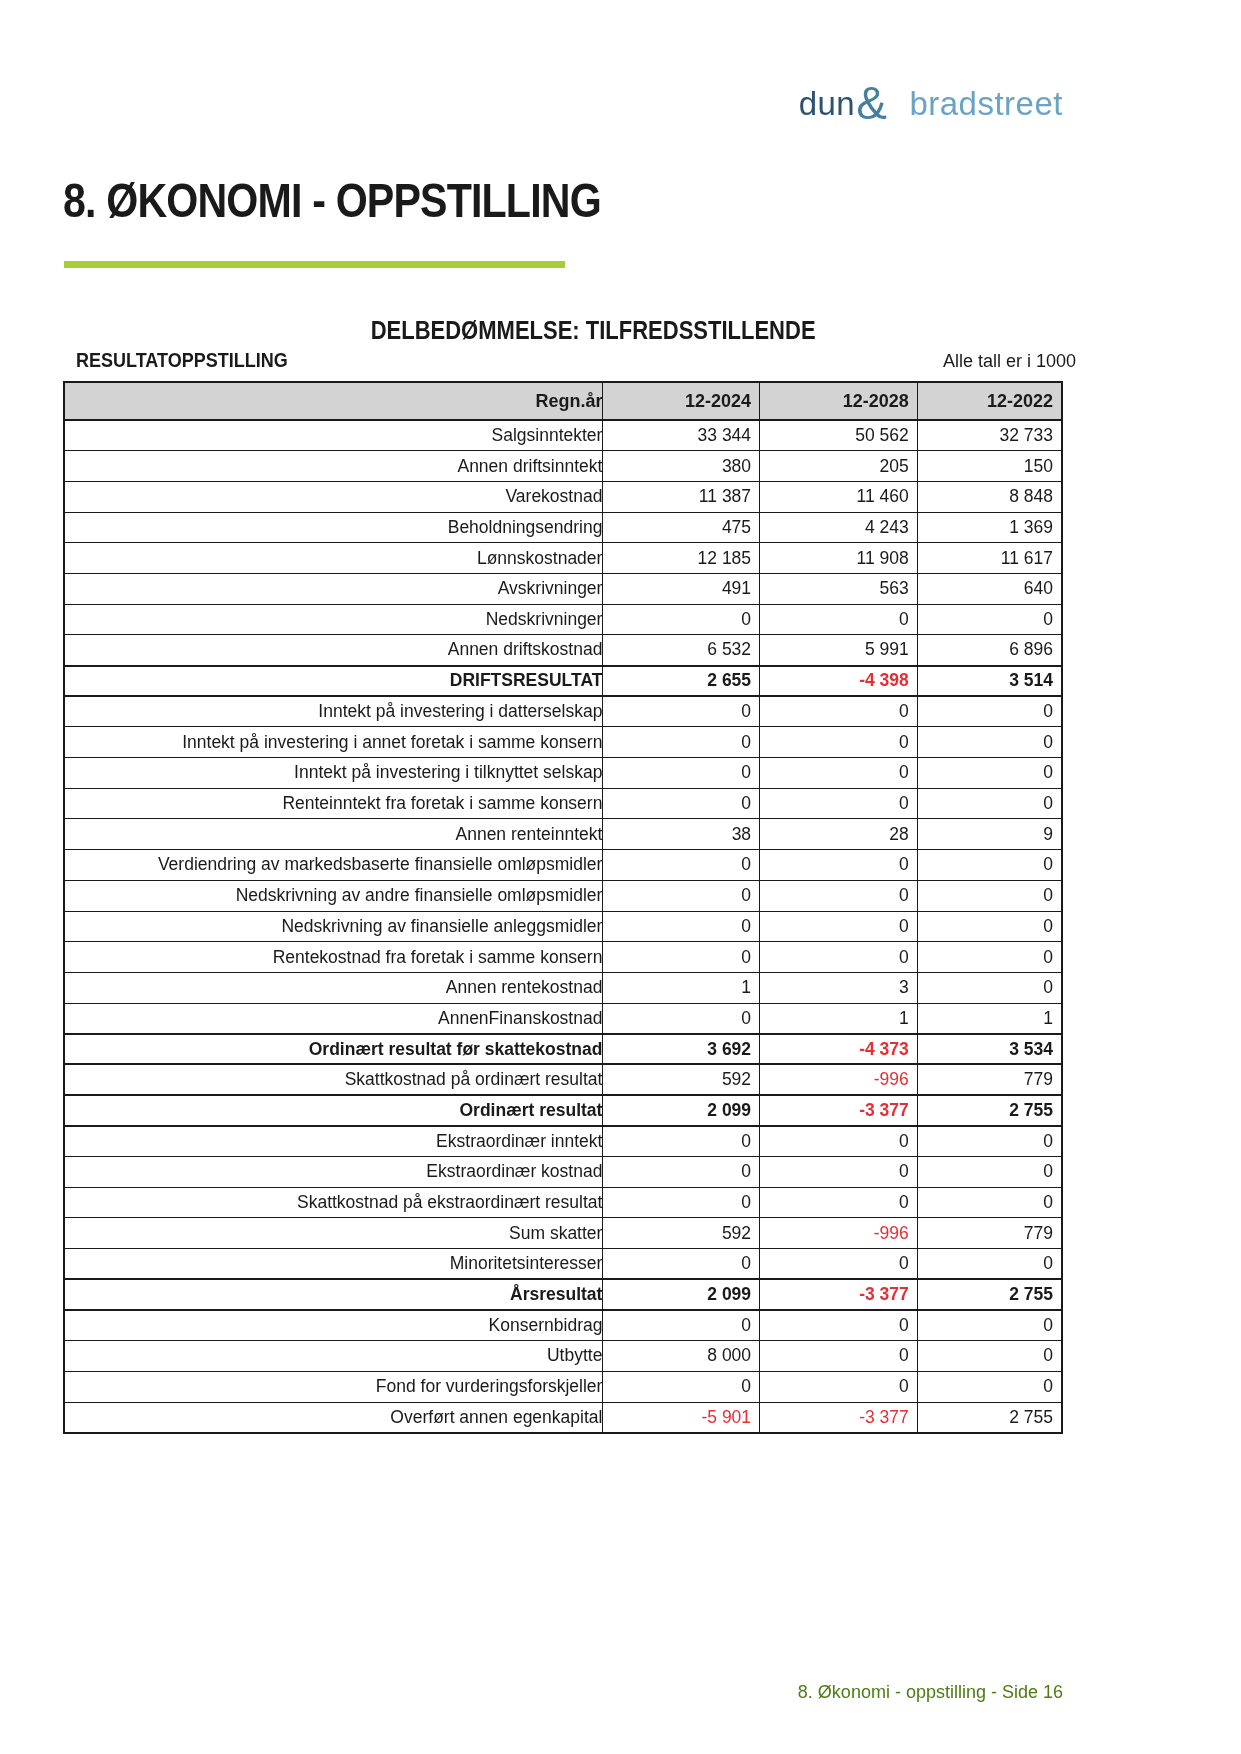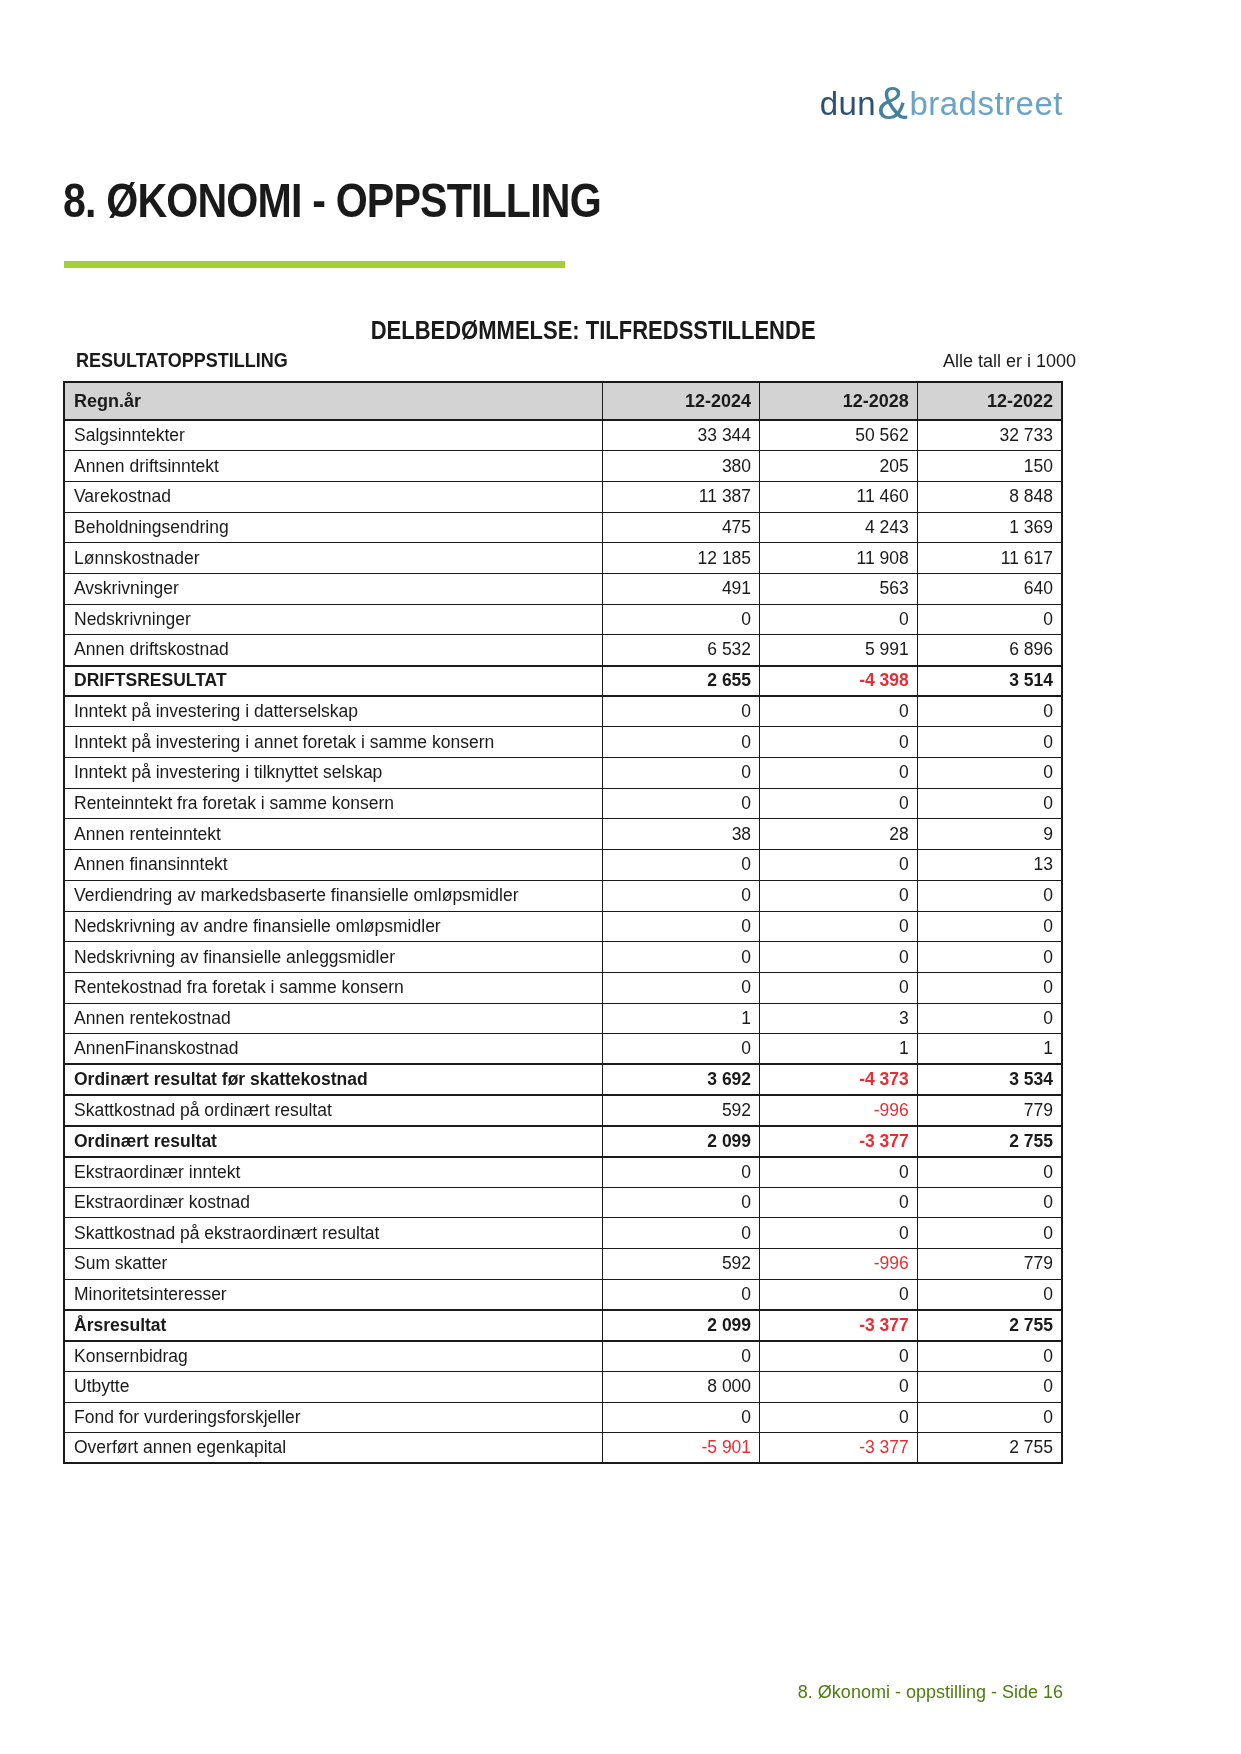--- a/index.html
+++ b/index.html
@@ -13,21 +13,21 @@
   *{margin:0;padding:0;box-sizing:border-box;}
   html,body{background:#ffffff;}
   body{font-family:"Liberation Sans", sans-serif;color:var(--ink);}
   .page{position:relative;width:1241px;height:1754px;background:#fff;overflow:hidden;}
 
   
   .logo{position:absolute;top:76px;right:178px;white-space:nowrap;
         font-size:33px;font-weight:400;letter-spacing:.5px;line-height:1;}
   .logo .dun{color:var(--logo-dark);}
   .logo .amp{color:#45809f;font-size:46px;font-weight:400;position:relative;top:4px;margin:0 1px;}
-  .logo .brad{color:var(--logo-light);}
+  .logo .brad{color:var(--logo-light);margin-left:21px;}
 
   
   .page-title{position:absolute;left:63px;top:174px;font-size:49px;font-weight:bold;
               line-height:1.1;letter-spacing:-1px;white-space:nowrap;}
   .page-title .squeeze{display:inline-block;transform:scaleX(.84);transform-origin:left center;}
   .accent-bar{position:absolute;left:64px;top:261px;width:501px;height:7px;background:var(--accent-green);}
 
   
   .assessment{position:absolute;left:63px;top:316px;width:1000px;text-align:center;
               font-size:25px;font-weight:bold;white-space:nowrap;}
@@ -43,21 +43,21 @@
                  border-collapse:collapse;table-layout:fixed;
                  border:2px solid var(--ink);font-size:17.5px;}
   .results-table col.c0{width:54%;}
   .results-table col.c1{width:15.7%;}
   .results-table col.c2{width:15.8%;}
   .results-table col.c3{width:14.5%;}
   .results-table td,.results-table th{border:1px solid var(--ink);height:30.7px;
                  overflow:hidden;white-space:nowrap;vertical-align:middle;}
   .results-table thead th{background:var(--header-gray);height:38px;font-weight:bold;
                  border-bottom:2px solid var(--ink);font-size:18px;}
-  .label-cell{text-align:left;padding-left:9px;}
+  .label-cell{text-align:right;padding-left:9px;}
   .num-cell{text-align:right;padding-right:8px;}
   tr.bold-row td{font-weight:bold;border-top:2px solid var(--ink);border-bottom:2px solid var(--ink);}
   td.neg{color:var(--negative-red);}
 
   
   .page-footer{position:absolute;left:63px;top:1682px;width:1000px;text-align:right;
                font-size:18px;color:#4d7c0f;}
 </style>
 </head>
 <body>
@@ -172,26 +172,20 @@
           <td class="num-cell">0</td>
           <td class="num-cell">0</td>
         </tr>
         <tr>
           <td class="label-cell">Annen renteinntekt</td>
           <td class="num-cell">38</td>
           <td class="num-cell">28</td>
           <td class="num-cell">9</td>
         </tr>
         <tr>
-          <td class="label-cell">Annen finansinntekt</td>
-          <td class="num-cell">0</td>
-          <td class="num-cell">0</td>
-          <td class="num-cell">13</td>
-        </tr>
-        <tr>
           <td class="label-cell">Verdiendring av markedsbaserte finansielle omløpsmidler</td>
           <td class="num-cell">0</td>
           <td class="num-cell">0</td>
           <td class="num-cell">0</td>
         </tr>
         <tr>
           <td class="label-cell">Nedskrivning av andre finansielle omløpsmidler</td>
           <td class="num-cell">0</td>
           <td class="num-cell">0</td>
           <td class="num-cell">0</td>

